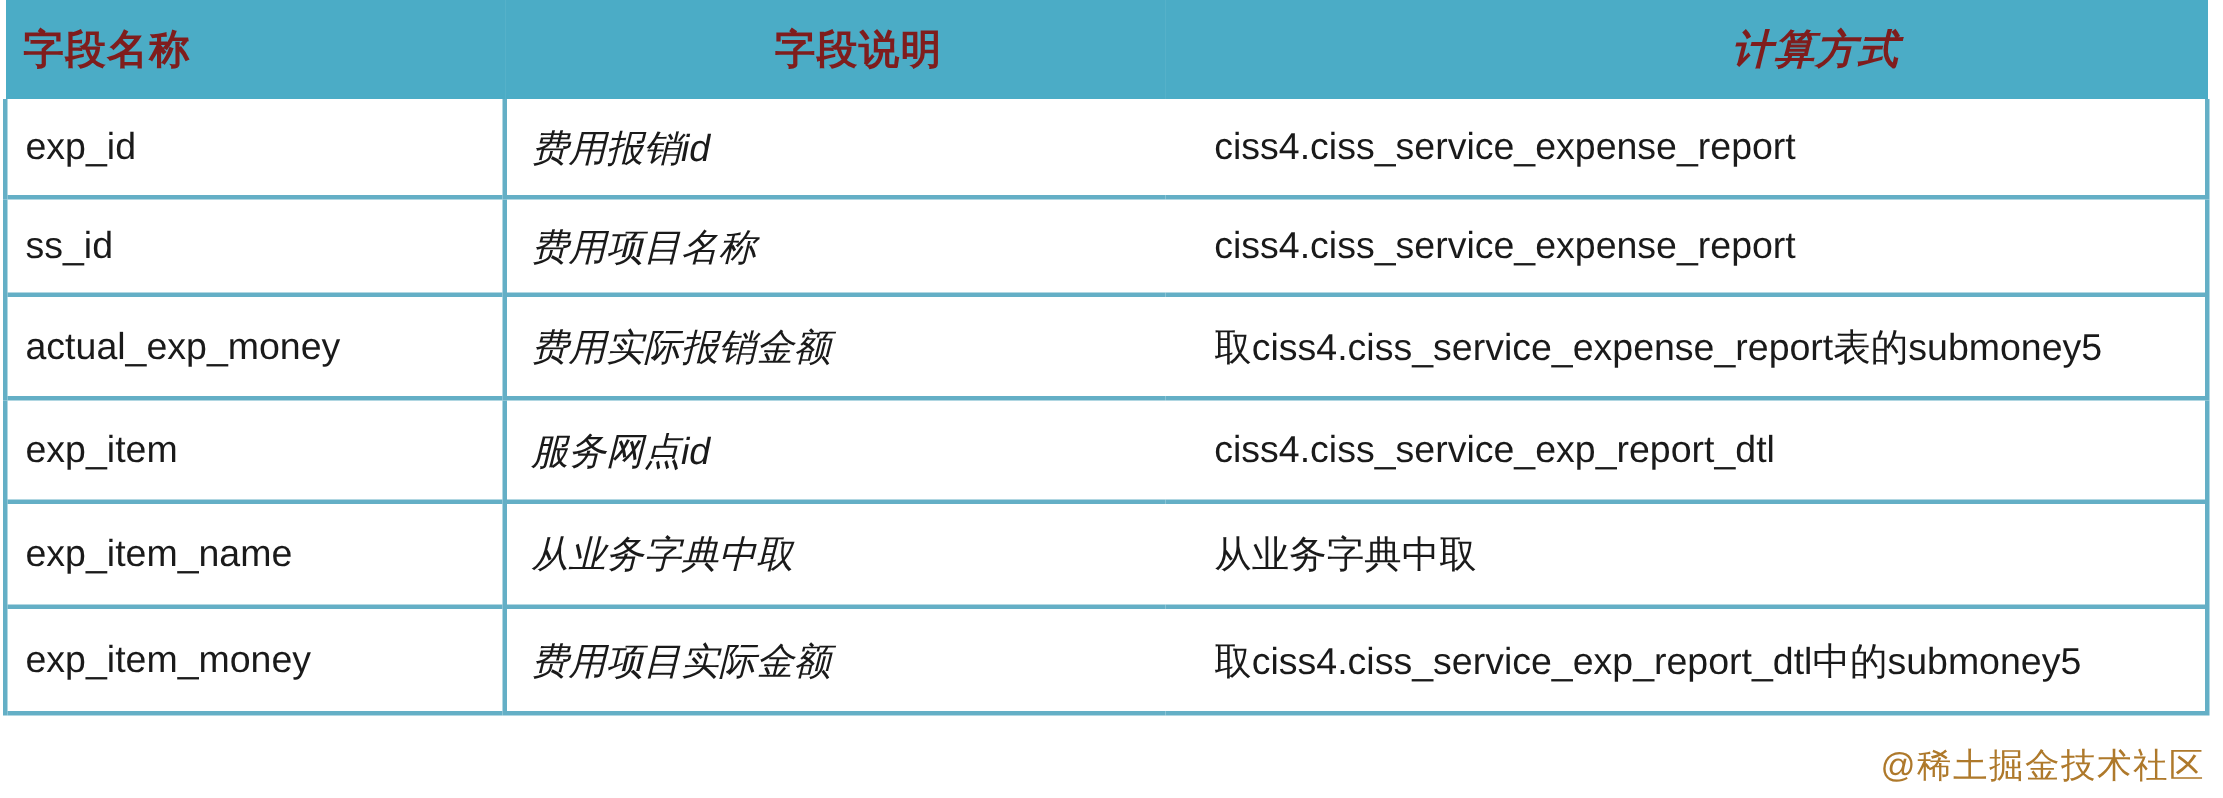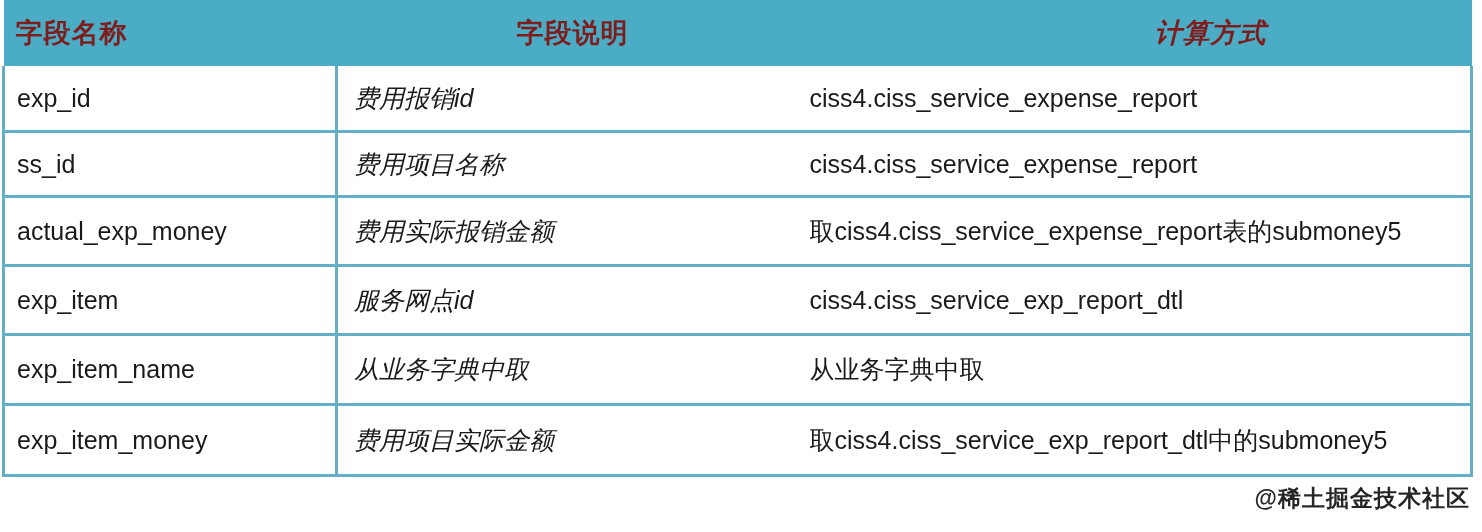--- a/index.html
+++ b/index.html
@@ -85,29 +85,28 @@
   tbody tr.r2 td { height: 63px; }
   tbody tr.r3 td { height: 66px; }
   tbody tr.r4 td { height: 66px; }
   tbody tr.r5 td { height: 67px; }
   tbody tr.r6 td { height: 68px; }
 
   
   .watermark {
     position: absolute;
     right: 12px;
-    bottom: 18px;
+    bottom: 6px;
     font-size: 23px;
-    color: #000000;
+    color: #a16207;
     opacity: 0.85;
     letter-spacing: 1px;
     pointer-events: none;
     user-select: none;
     white-space: nowrap;
-    font-weight: bold;
   }
 </style>
 </head>
 <body>
 
 <div id="page">
 
   <table class="spec-table">
     <colgroup>
       <col class="c1">

